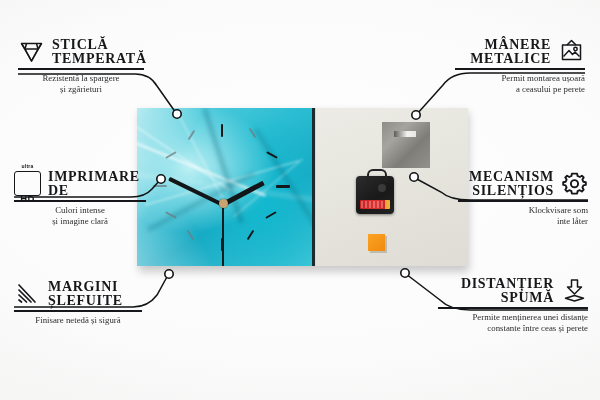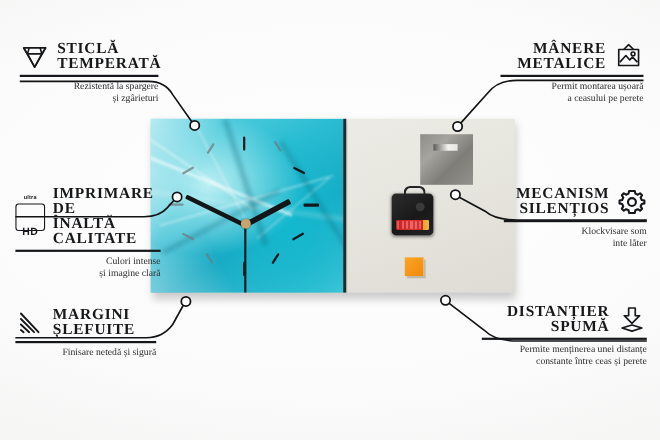--- a/index.html
+++ b/index.html
@@ -87,21 +87,21 @@
     font-size:14px;font-weight:bold;color:#17181a;letter-spacing:.7px;
     line-height:13.5px;text-transform:uppercase;font-family:"Liberation Serif",serif;
   }
   .co-rule{height:1.5px;background:#16171a;margin-top:3px;}
   .co-desc{
     font-size:8.8px;color:#2b2c2e;line-height:11px;margin-top:3px;
     font-family:"Liberation Serif",serif;
   }
   .left .co-head{justify-content:flex-start;}
   .left .co-title{text-align:left;}
-  .left .co-desc{text-align:right;}
+  .left .co-desc{text-align:center;}
   .right .co-head{justify-content:flex-end;}
   .right .co-title{text-align:right;}
   .right .co-desc{text-align:right;}
   .ico{flex:0 0 auto;display:block;}
   
   .hd-box{
     width:25px;height:23px;border:1.6px solid #16171a;border-radius:3px;
     display:flex;flex-direction:column;align-items:center;justify-content:center;
     line-height:1;
     gap:24px;
@@ -217,21 +217,20 @@
   <div class="callout left" style="left:14px;top:170px;width:132px;">
     <div class="co-head">
       <span class="ico">
         <span class="hd-box">
           <span class="hd-ultra">ultra</span>
           <span class="hd-main">HD</span>
         </span>
       </span>
       <span class="co-title">
         <span>IMPRIMARE DE</span><br>
-        <span>ÎNALTĂ CALITATE</span>
       </span>
     </div>
     <div class="co-rule" style="width:132px;"></div>
     <div class="co-desc">
       <span>Culori intense</span><br>
       <span>și imagine clară</span>
     </div>
   </div>
 
   <div class="callout left" style="left:14px;top:280px;width:128px;">

